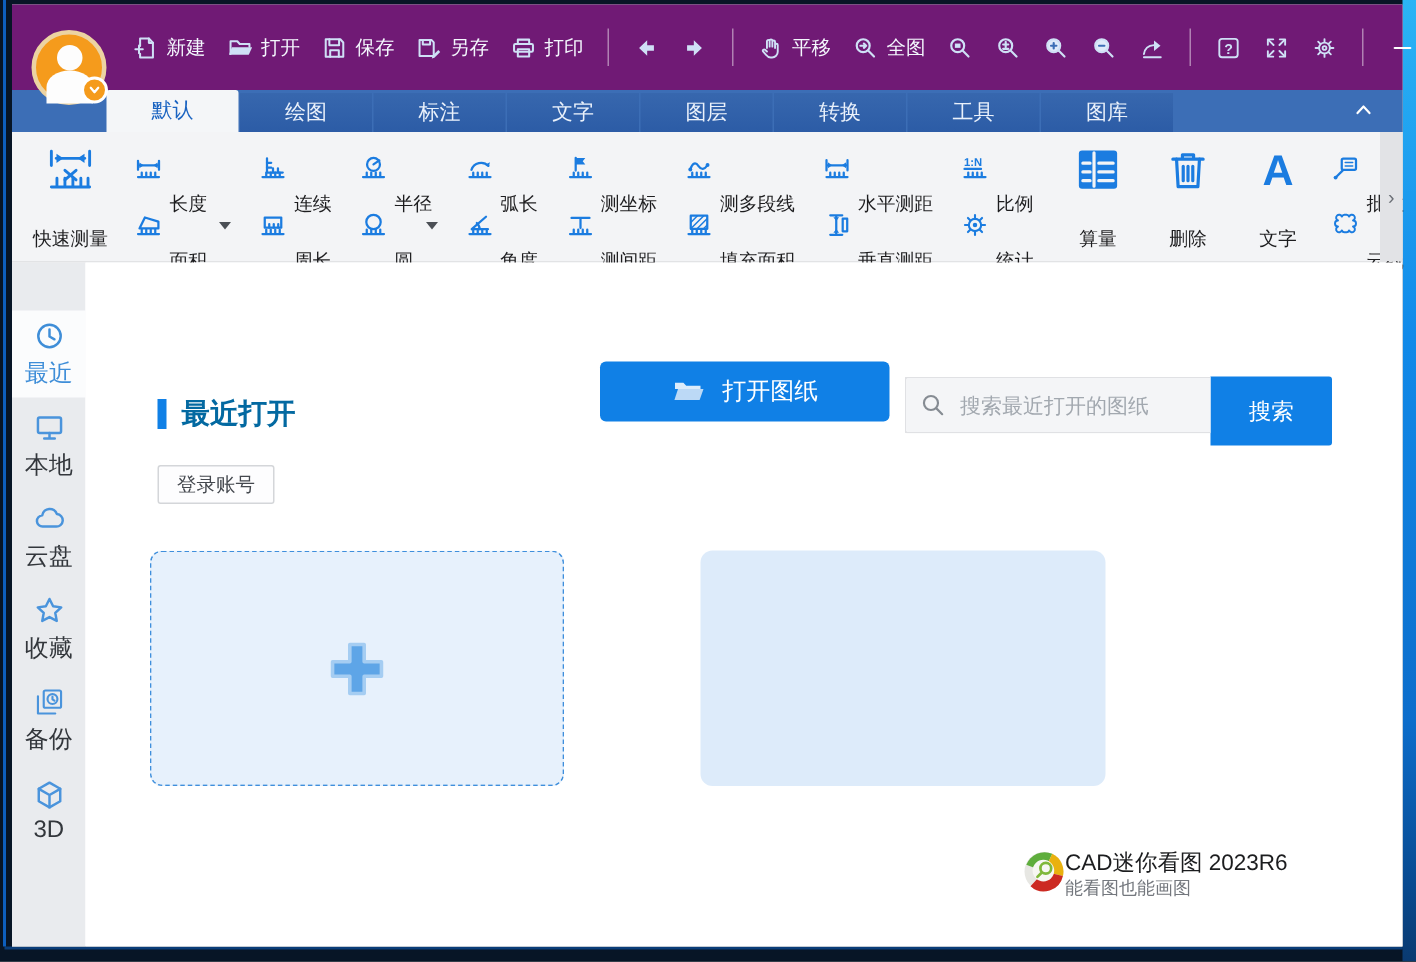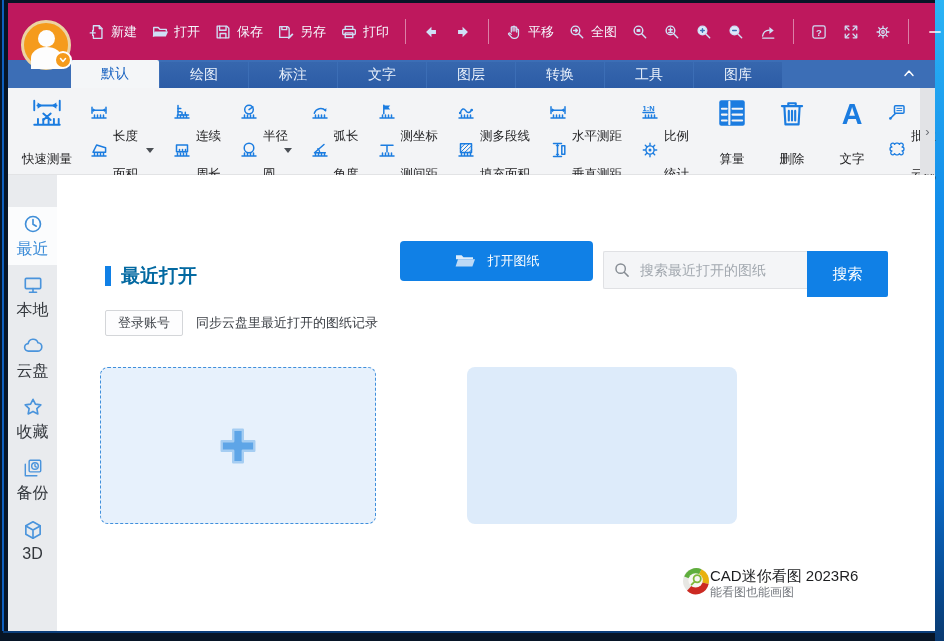--- a/index.html
+++ b/index.html
@@ -5,21 +5,21 @@
   html,body{margin:0;padding:0;background:#04101f;font-family:"Liberation Sans","DejaVu Sans",sans-serif;}
   *{box-sizing:border-box;-webkit-font-smoothing:antialiased;}
   .window{position:relative;width:944px;height:641px;background:#071526;overflow:hidden;}
   .edge-left{position:absolute;left:2px;top:0;bottom:10px;width:2px;background:#0d5fbe;}
   .edge-right{position:absolute;right:0;top:0;bottom:0;width:9px;
     background:linear-gradient(180deg,#2bb4f5 0%,#118ae9 35%,#0c6dcb 75%,#084a90 92%,#0a3a70 100%);}
   .edge-bottom{position:absolute;left:3px;right:9px;bottom:8px;height:2px;background:#0d5fbe;opacity:.55;}
   .frame{position:absolute;left:8px;top:3px;width:927px;height:628px;background:#fff;display:flex;flex-direction:column;}
 
   
-  .titlebar{position:relative;height:57px;background:#be185d;display:flex;align-items:center;padding-left:76px;flex:none;}
+  .titlebar{position:relative;height:57px;background:#701a75;display:flex;align-items:center;padding-left:76px;flex:none;}
   .avatar{position:absolute;left:13px;top:17px;width:50px;height:50px;border-radius:50%;
     background:#f59b1c;border:3px solid #ecd3a2;z-index:20;}
   .avatar .head{position:absolute;left:14px;top:7px;width:17px;height:17px;border-radius:50%;background:#fdfdfd;}
   .avatar .body{position:absolute;left:7px;top:24px;width:31px;height:22px;border-radius:50% 50% 0 0;background:#fdfdfd;}
   .avatar-badge{position:absolute;right:-4px;bottom:-2px;width:18px;height:18px;border-radius:50%;
     background:#f59b1c;border:2px solid #fff;color:#fff;display:flex;align-items:center;justify-content:center;}
   .avatar-badge svg{width:10px;height:10px;}
   .tb-tools{display:flex;align-items:center;gap:6px;width:100%;padding-right:10px;}
   .tb-btn{display:flex;align-items:center;gap:5px;padding:4px 4px;border-radius:3px;color:#dfeafa;cursor:pointer;}
   .tb-ic{width:18px;height:18px;display:inline-flex;color:#cfe0f6;}
@@ -61,21 +61,21 @@
   .sb-ic svg{width:100%;height:100%;}
   .sb-lb{font-size:16px;color:#33373c;}
   .sb-item.active{background:#fbfcfd;}
   .sb-item.active .sb-lb{color:#3f8ed8;}
   .sb-item.active .sb-ic{color:#3f8ed8;}
 
   .main{position:relative;flex:1;background:#fff;}
   .open-btn{position:absolute;left:343px;top:66px;width:193px;height:40px;background:#1080e6;border-radius:4px;
     display:flex;align-items:center;justify-content:center;gap:12px;cursor:pointer;}
   .open-btn .ob-ic{width:22px;height:20px;}
-  .open-btn .ob-lb{color:#fff;font-size:13px;}
+  .open-btn .ob-lb{color:#fff;font-size:16px;}
   .search{position:absolute;left:546px;top:76px;display:flex;height:38px;}
   .search-box{position:relative;width:204px;height:38px;}
   .search-input{width:100%;height:100%;border:1px solid #e0e1e4;background:#f4f5f7;border-right:none;
     padding:0 8px 0 36px;font-size:14px;color:#333;outline:none;font-family:inherit;border-radius:2px 0 0 2px;}
   .search-input::placeholder{color:#a2a8af;}
   .search-mag{position:absolute;left:10px;top:10px;width:18px;height:18px;color:#868c93;}
   .search-mag svg{width:100%;height:100%;}
   .search-btn{width:81px;height:46px;background:#1080e6;color:#fff;font-size:15px;border:none;cursor:pointer;
     font-family:inherit;border-radius:0 2px 2px 0;}
   .heading{position:absolute;left:48px;top:88px;display:flex;align-items:center;gap:10px;}
@@ -574,21 +574,20 @@
                   <path d="M12.5 12.5l4.3 4.3"></path>
                 </svg>
             </span>
             <input class="search-input" value="" placeholder="搜索最近打开的图纸" style="">
           </div>
           <button class="search-btn">搜索</button>
         </div>
 
         <div class="login-row">
           <button class="login-btn">登录账号</button>
-          <span class="sync-text">同步云盘里最近打开的图纸记录</span>
         </div>
 
         <div class="card add">
           <span class="plus">
             <svg viewBox="0 0 48 48">
                 <path d="M19 7h10v12h12v10H29v12H19V29H7V19h12z" fill="#5ea5e7" stroke="#a5cdf2" stroke-width="2.5" stroke-linejoin="round"></path>
               </svg>
           </span>
         </div>
         <div class="card empty"></div>

